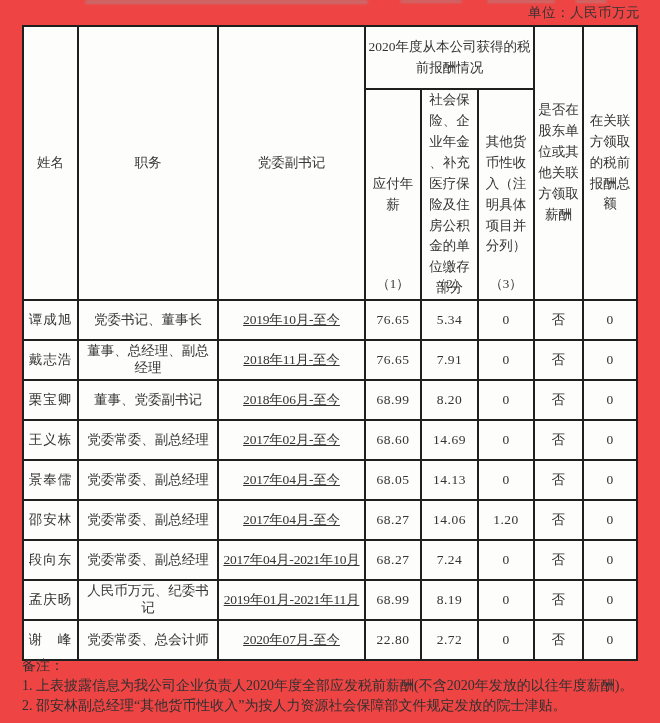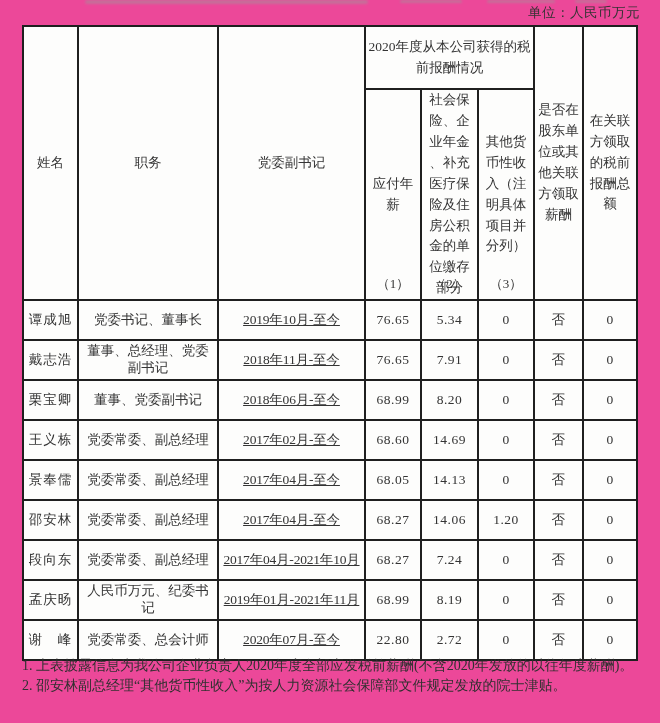--- a/index.html
+++ b/index.html
@@ -1,19 +1,19 @@
 <!DOCTYPE html>
 <html><head>
 <meta charset="utf-8">
 <style>
   html,body{margin:0;padding:0;background:#ffffff;}
   .page{
     position:relative;
     width:660px;height:723px;
-    background:#ec4899;
+    background:#ef4444;
     font-family:"Liberation Serif","DejaVu Serif",serif;
     color:#2e2e2e;
     overflow:hidden;
   }
   
   .smudge{position:absolute;background:#9a9a9a;opacity:.45;filter:blur(1.2px);border-radius:2px;}
   .s1{left:85px;top:0;width:283px;height:4px;}
   .s2{left:400px;top:0;width:62px;height:3px;}
   .s3{left:487px;top:0;width:68px;height:3px;}
   .s4{left:575px;top:0;width:32px;height:3px;}
@@ -119,21 +119,21 @@
     <td class="c-term">2019年10月-至今</td>
     <td class="c-num">76.65</td>
     <td class="c-num">5.34</td>
     <td class="c-num">0</td>
     <td class="c-num">否</td>
     <td class="c-num">0</td>
   </tr>
 
   <tr class="datarow">
     <td class="c-name">戴志浩</td>
-    <td class="c-pos">董事、总经理、党委副书记</td>
+    <td class="c-pos">董事、总经理、副总经理</td>
     <td class="c-term">2018年11月-至今</td>
     <td class="c-num">76.65</td>
     <td class="c-num">7.91</td>
     <td class="c-num">0</td>
     <td class="c-num">否</td>
     <td class="c-num">0</td>
   </tr>
 
   <tr class="datarow">
     <td class="c-name">栗宝卿</td>
@@ -208,17 +208,18 @@
     <td class="c-num">22.80</td>
     <td class="c-num">2.72</td>
     <td class="c-num">0</td>
     <td class="c-num">否</td>
     <td class="c-num">0</td>
   </tr>
 </tbody>
   </table>
 
   <div class="notes">
+    <div>备注：</div>
     <div>1. 上表披露信息为我公司企业负责人2020年度全部应发税前薪酬(不含2020年发放的以往年度薪酬)。</div>
     <div>2. 邵安林副总经理“其他货币性收入”为按人力资源社会保障部文件规定发放的院士津贴。</div>
   </div>
 
 </div>
 
 </body></html>

